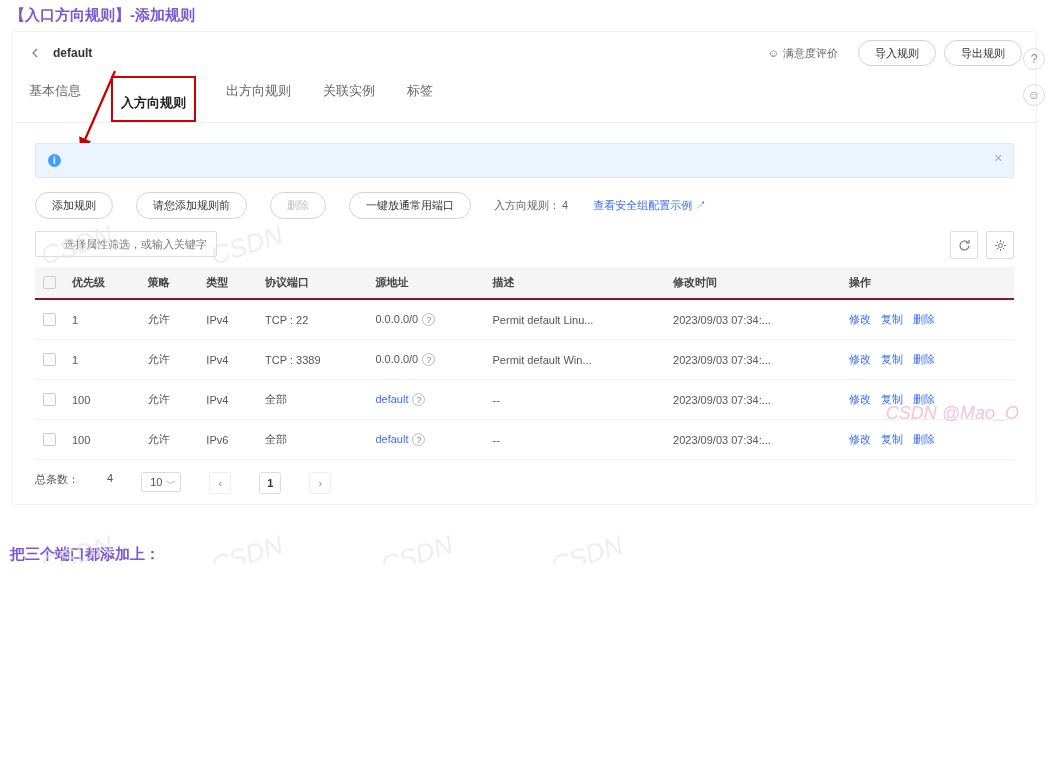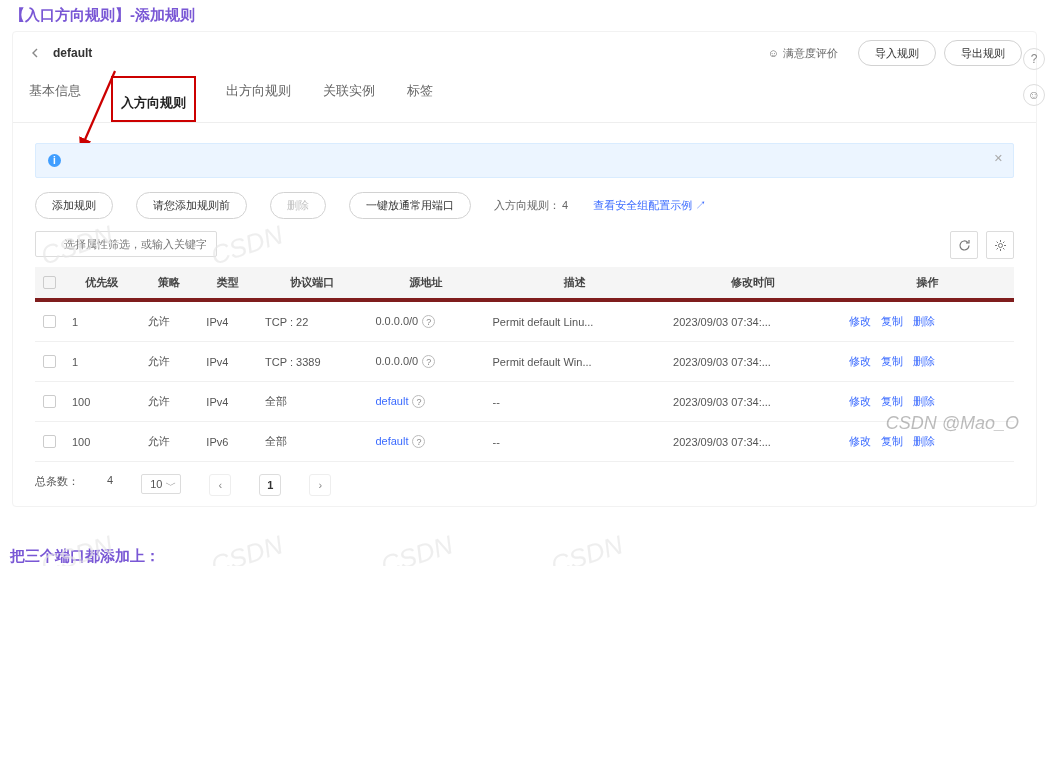--- a/index.html
+++ b/index.html
@@ -27,31 +27,31 @@
   .roundbtn.disabled { color: #c0c0c0; cursor: not-allowed; }
   .count { font-size: 11px; color: #666; text-align: right; }
   .count .n { margin: 0 2px; }
   .link2 { color: #3b6bff; font-size: 11px; }
   .searchrow { display: flex; gap: 8px; margin-bottom: 8px; }
   .searchinput { flex: 1; border: 1px solid #dcdcdc; border-radius: 2px; padding: 6px 10px 6px 28px; font-size: 11px; color: #666; position: relative; }
   .searchwrap { flex: 1; position: relative; }
   .searchwrap .mag { position: absolute; left: 8px; top: 50%; transform: translateY(-50%); color: #aaa; }
   .iconbtn { width: 28px; height: 28px; border: 1px solid #dcdcdc; border-radius: 2px; background: #fff; display: inline-flex; align-items: center; justify-content: center; cursor: pointer; color: #666; }
   table { width: 100%; border-collapse: collapse; font-size: 11px; }
-  thead th { background: #f5f5f5; text-align: center; padding: 8px 8px; font-weight: 600; color: #444; border-bottom: 4px solid #7f1d1d; }
+  thead th { background: #f5f5f5; text-align: left; padding: 8px 8px; font-weight: 600; color: #444; border-bottom: 2px solid #7f1d1d; }
   tbody td { padding: 12px 8px; border-bottom: 1px solid #f0f0f0; color: #555; }
   .cb { width: 13px; height: 13px; border: 1px solid #ccc; border-radius: 2px; display: inline-block; vertical-align: middle; }
   .linkcell { color: #3b6bff; }
   .q { width: 13px; height: 13px; border: 1px solid #bbb; border-radius: 50%; display: inline-flex; align-items: center; justify-content: center; font-size: 9px; color: #888; margin-left: 4px; vertical-align: middle; }
   .ops a { color: #3b6bff; margin-right: 10px; cursor: pointer; }
   .pager { display: flex; align-items: flex-start; gap: 28px; padding: 12px 0 0 0; font-size: 11px; color: #555; }
   .select { border: 1px solid #dcdcdc; border-radius: 2px; padding: 3px 18px 3px 8px; font-size: 11px; position: relative; }
   .pgbtn { width: 22px; height: 22px; border: 1px solid #eee; border-radius: 3px; display: inline-flex; align-items: center; justify-content: center; color: #888; cursor: pointer; }
   .pgbtn.active { border-color: #ddd; color: #333; font-weight: 600; }
-  .wm { position: absolute; color: #404040; opacity: .35; font-size: 18px; right: 30px; top: 413px; font-style: italic; pointer-events: none; }
+  .wm { position: absolute; color: #ec4899; opacity: .35; font-size: 18px; right: 30px; top: 403px; font-style: italic; pointer-events: none; }
   .sidefloat { position: absolute; right: 4px; top: 48px; display: flex; flex-direction: column; gap: 14px; }
   .sidefloat .c { width: 22px; height: 22px; border: 1px solid #ddd; border-radius: 50%; display: flex; align-items: center; justify-content: center; color: #888; font-size: 12px; cursor: pointer; }
   .arrow-svg { position: absolute; pointer-events: none; }
   .csdn-wm { position: absolute; color: #e6e6e6; font-size: 26px; font-style: italic; transform: rotate(-18deg); pointer-events: none; opacity: .65; }
   .footnotes { position: absolute; right: 40px; top: 690px; font-size: 11px; color: #eee; line-height: 16px; text-align: left; pointer-events: none; }
   .footnotes .row { display: flex; gap: 10px; }
 </style>
 </head>
 <body>
 

